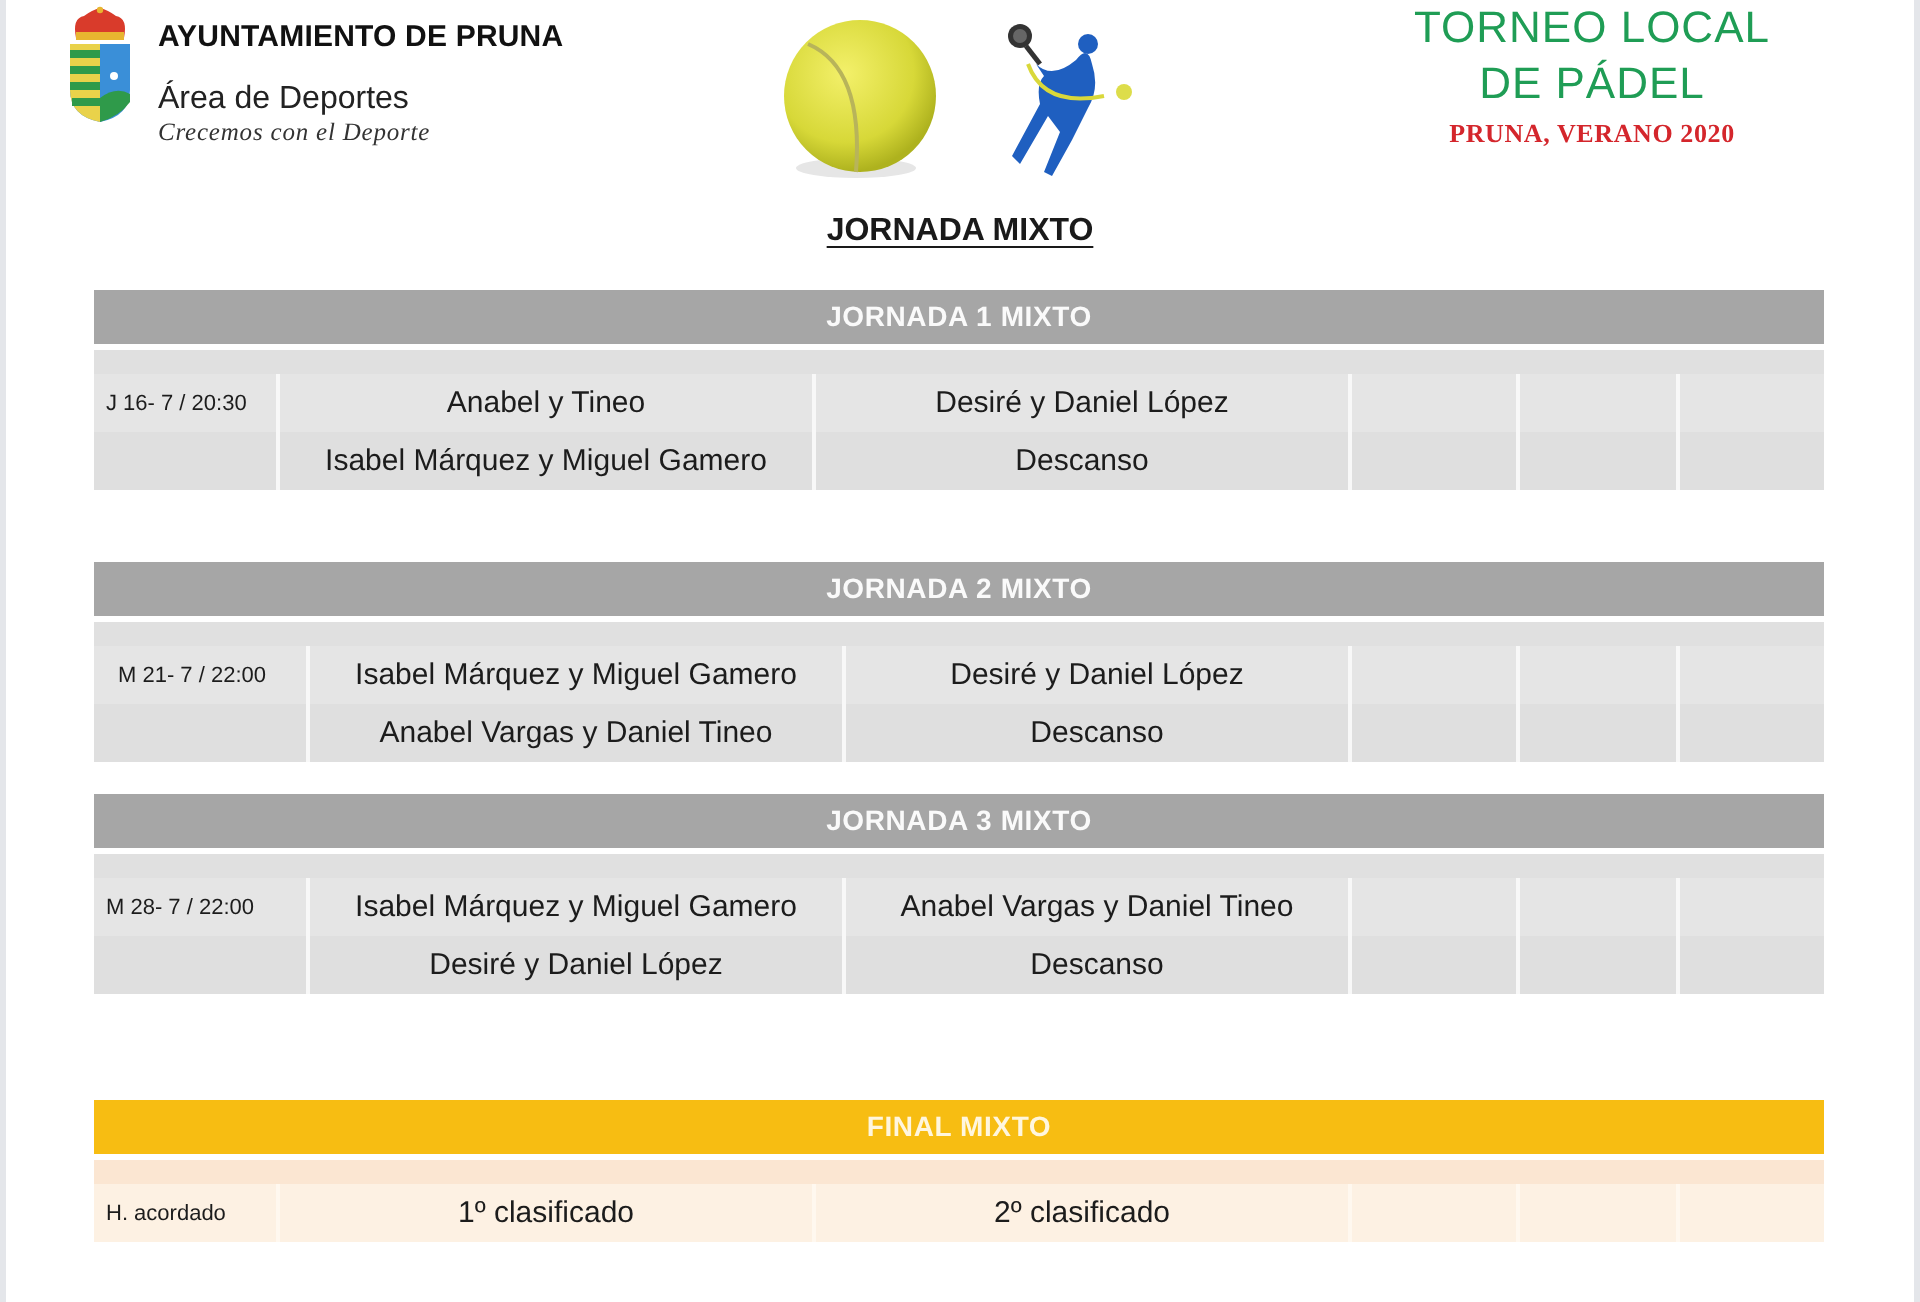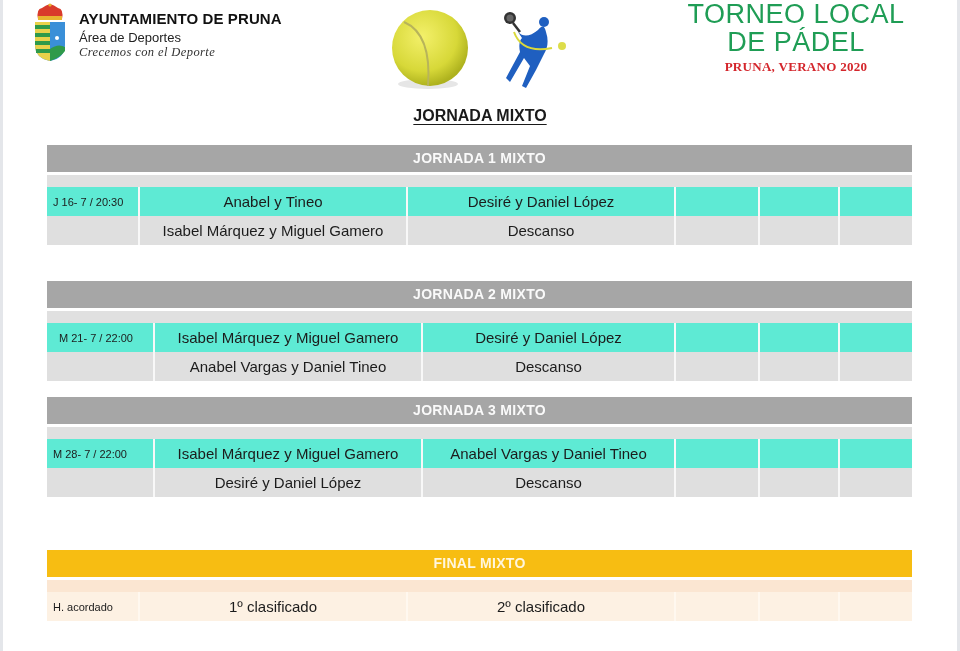--- a/index.html
+++ b/index.html
@@ -4,41 +4,41 @@
 <style>
   * { box-sizing: border-box; margin: 0; padding: 0; }
   html, body { width: 960px; height: 651px; background: #ffffff; overflow: hidden; }
   body { font-family: "Liberation Sans", sans-serif; color: #1a1a1a; position: relative; }
   .frame { position: absolute; left: 0; top: 0; width: 960px; height: 651px; border-left: 3px solid #e4e6ea; border-right: 3px solid #e4e6ea; }
 
   
   .crest { position: absolute; left: 32px; top: 3px; width: 36px; height: 60px; }
   .org { position: absolute; left: 79px; top: 10px; }
   .org-title { font-weight: bold; font-size: 15px; letter-spacing: 0.1px; color: #111; }
-  .org-sub { font-size: 13px; color: #222; margin-top: 3px; }
+  .org-sub { font-size: 16px; color: #222; margin-top: 14px; }
   .org-motto { font-family: "Liberation Serif", serif; font-style: italic; font-size: 12.5px; color: #333; letter-spacing: 0.4px; margin-top: 0px; }
 
   .ball { position: absolute; left: 388px; top: 4px; width: 88px; height: 88px; }
   .player { position: absolute; left: 500px; top: 10px; width: 72px; height: 82px; }
 
   .tourney { position: absolute; left: 680px; top: 0px; width: 232px; text-align: center; }
-  .t-line1, .t-line2 { font-size: 27px; color: #1f9d55; font-weight: normal; letter-spacing: 0.5px; line-height: 28px; }
+  .t-line1, .t-line2 { font-size: 22px; color: #1f9d55; font-weight: normal; letter-spacing: 0.5px; line-height: 28px; }
   .t-sub { font-family: "Liberation Serif", serif; font-weight: bold; font-size: 13px; color: #d4262c; margin-top: 3px; letter-spacing: 0.3px; }
 
   .page-title { position: absolute; left: 0; width: 960px; top: 107px; text-align: center; font-weight: bold; font-size: 16px; }
   .page-title span { text-decoration: underline; text-underline-offset: 3px; }
 
   
   .block { position: absolute; left: 47px; width: 865px; }
   .bar { height: 27px; background: #a6a6a6; color: #fafafa; font-weight: bold; font-size: 14px; text-align: center; line-height: 27px; letter-spacing: 0.3px; }
   .bar.gold { background: #f7bd12; color: #fff6de; }
   .spacer { height: 12px; background: #e0e0e0; margin-top: 3px; }
   .spacer.peach { background: #fbe6d2; }
   .row { display: flex; height: 29px; }
-  .row.light { background: #5eead4; }
+  .row.light { background: #e5e5e5; }
   .row.dark { background: #dfdfdf; }
   .row.cream { background: #fdf1e3; }
   .cell { height: 100%; border-right: 2px solid #f8f8f8; display: flex; align-items: center; justify-content: center; font-size: 15px; color: #1c1c1c; white-space: nowrap; }
   .cell:last-child { border-right: none; }
   .cell.date { font-size: 11px; justify-content: flex-start; padding-left: 6px; }
   .row.cream .cell { border-right-color: #fff8ef; }
 </style>
 </head>
 <body>
 

